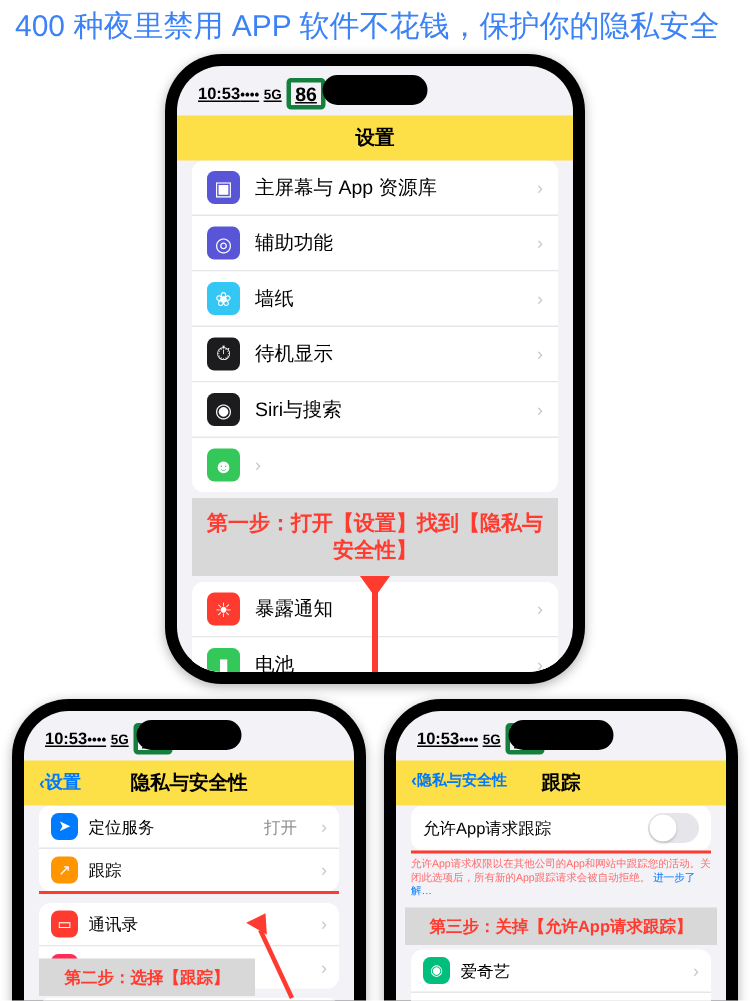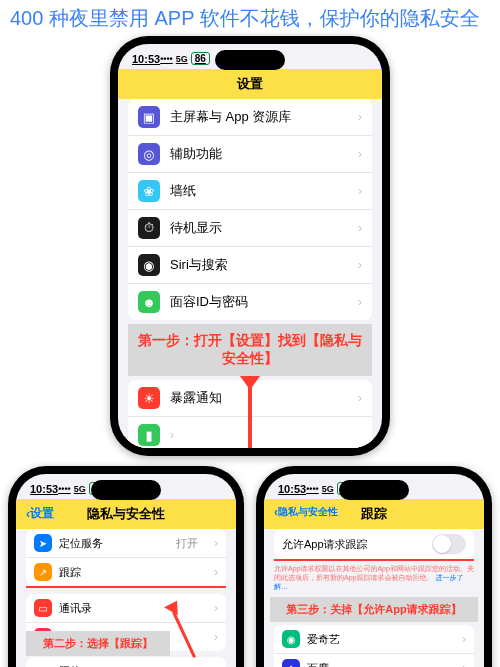--- a/index.html
+++ b/index.html
@@ -54,24 +54,24 @@
       font-weight: 600;
       text-decoration: underline;
     }
     .status-right {
       display: flex;
       align-items: center;
       gap: 3px;
       font-size: 9px;
     }
     .battery-box {
-      border: 1px solid #15803d;
+      border: 3px solid #15803d;
       border-radius: 3px;
       padding: 0 3px;
-      font-size: 10px;
+      font-size: 13px;
       font-weight: 700;
     }
     .nav-header {
       text-align: center;
       padding: 6px 0;
       font-size: 13px;
       font-weight: 600;
       position: relative;
       background: #fde047;
     }
@@ -229,34 +229,34 @@
             <span class="setting-label">待机显示</span>
             <span class="chevron">›</span>
           </div>
           <div class="setting-row">
             <div class="icon-box" style="background: rgb(28, 28, 30);">◉</div>
             <span class="setting-label">Siri与搜索</span>
             <span class="chevron">›</span>
           </div>
           <div class="setting-row">
             <div class="icon-box" style="background: rgb(52, 199, 89);">☻</div>
-            <span class="setting-label">面容ID与密码</span>
             <span class="chevron">›</span>
           </div>
         </div>
       <div class="callout">第一步：打开【设置】找到【隐私与安全性】</div>
       <div style="position:relative;">
         <div class="settings-list" id="p1-list2">
             <div class="setting-row">
               <div class="icon-box" style="background: rgb(255, 59, 48);">☀</div>
               <span class="setting-label">暴露通知</span>
               <span class="chevron">›</span>
             </div>
             <div class="setting-row">
               <div class="icon-box" style="background: rgb(52, 199, 89);">▮</div>
+              <span class="setting-label">电池</span>
               <span class="chevron">›</span>
             </div>
           </div>
         <div style="position:absolute;left:50%;top:-4px;transform:translateX(-50%);">
           <div class="arrow-line" style="width:4px;height:74px;margin-left:8px;"></div>
           <div class="arrow-head-down"></div>
         </div>
       </div>
 
     </div>

